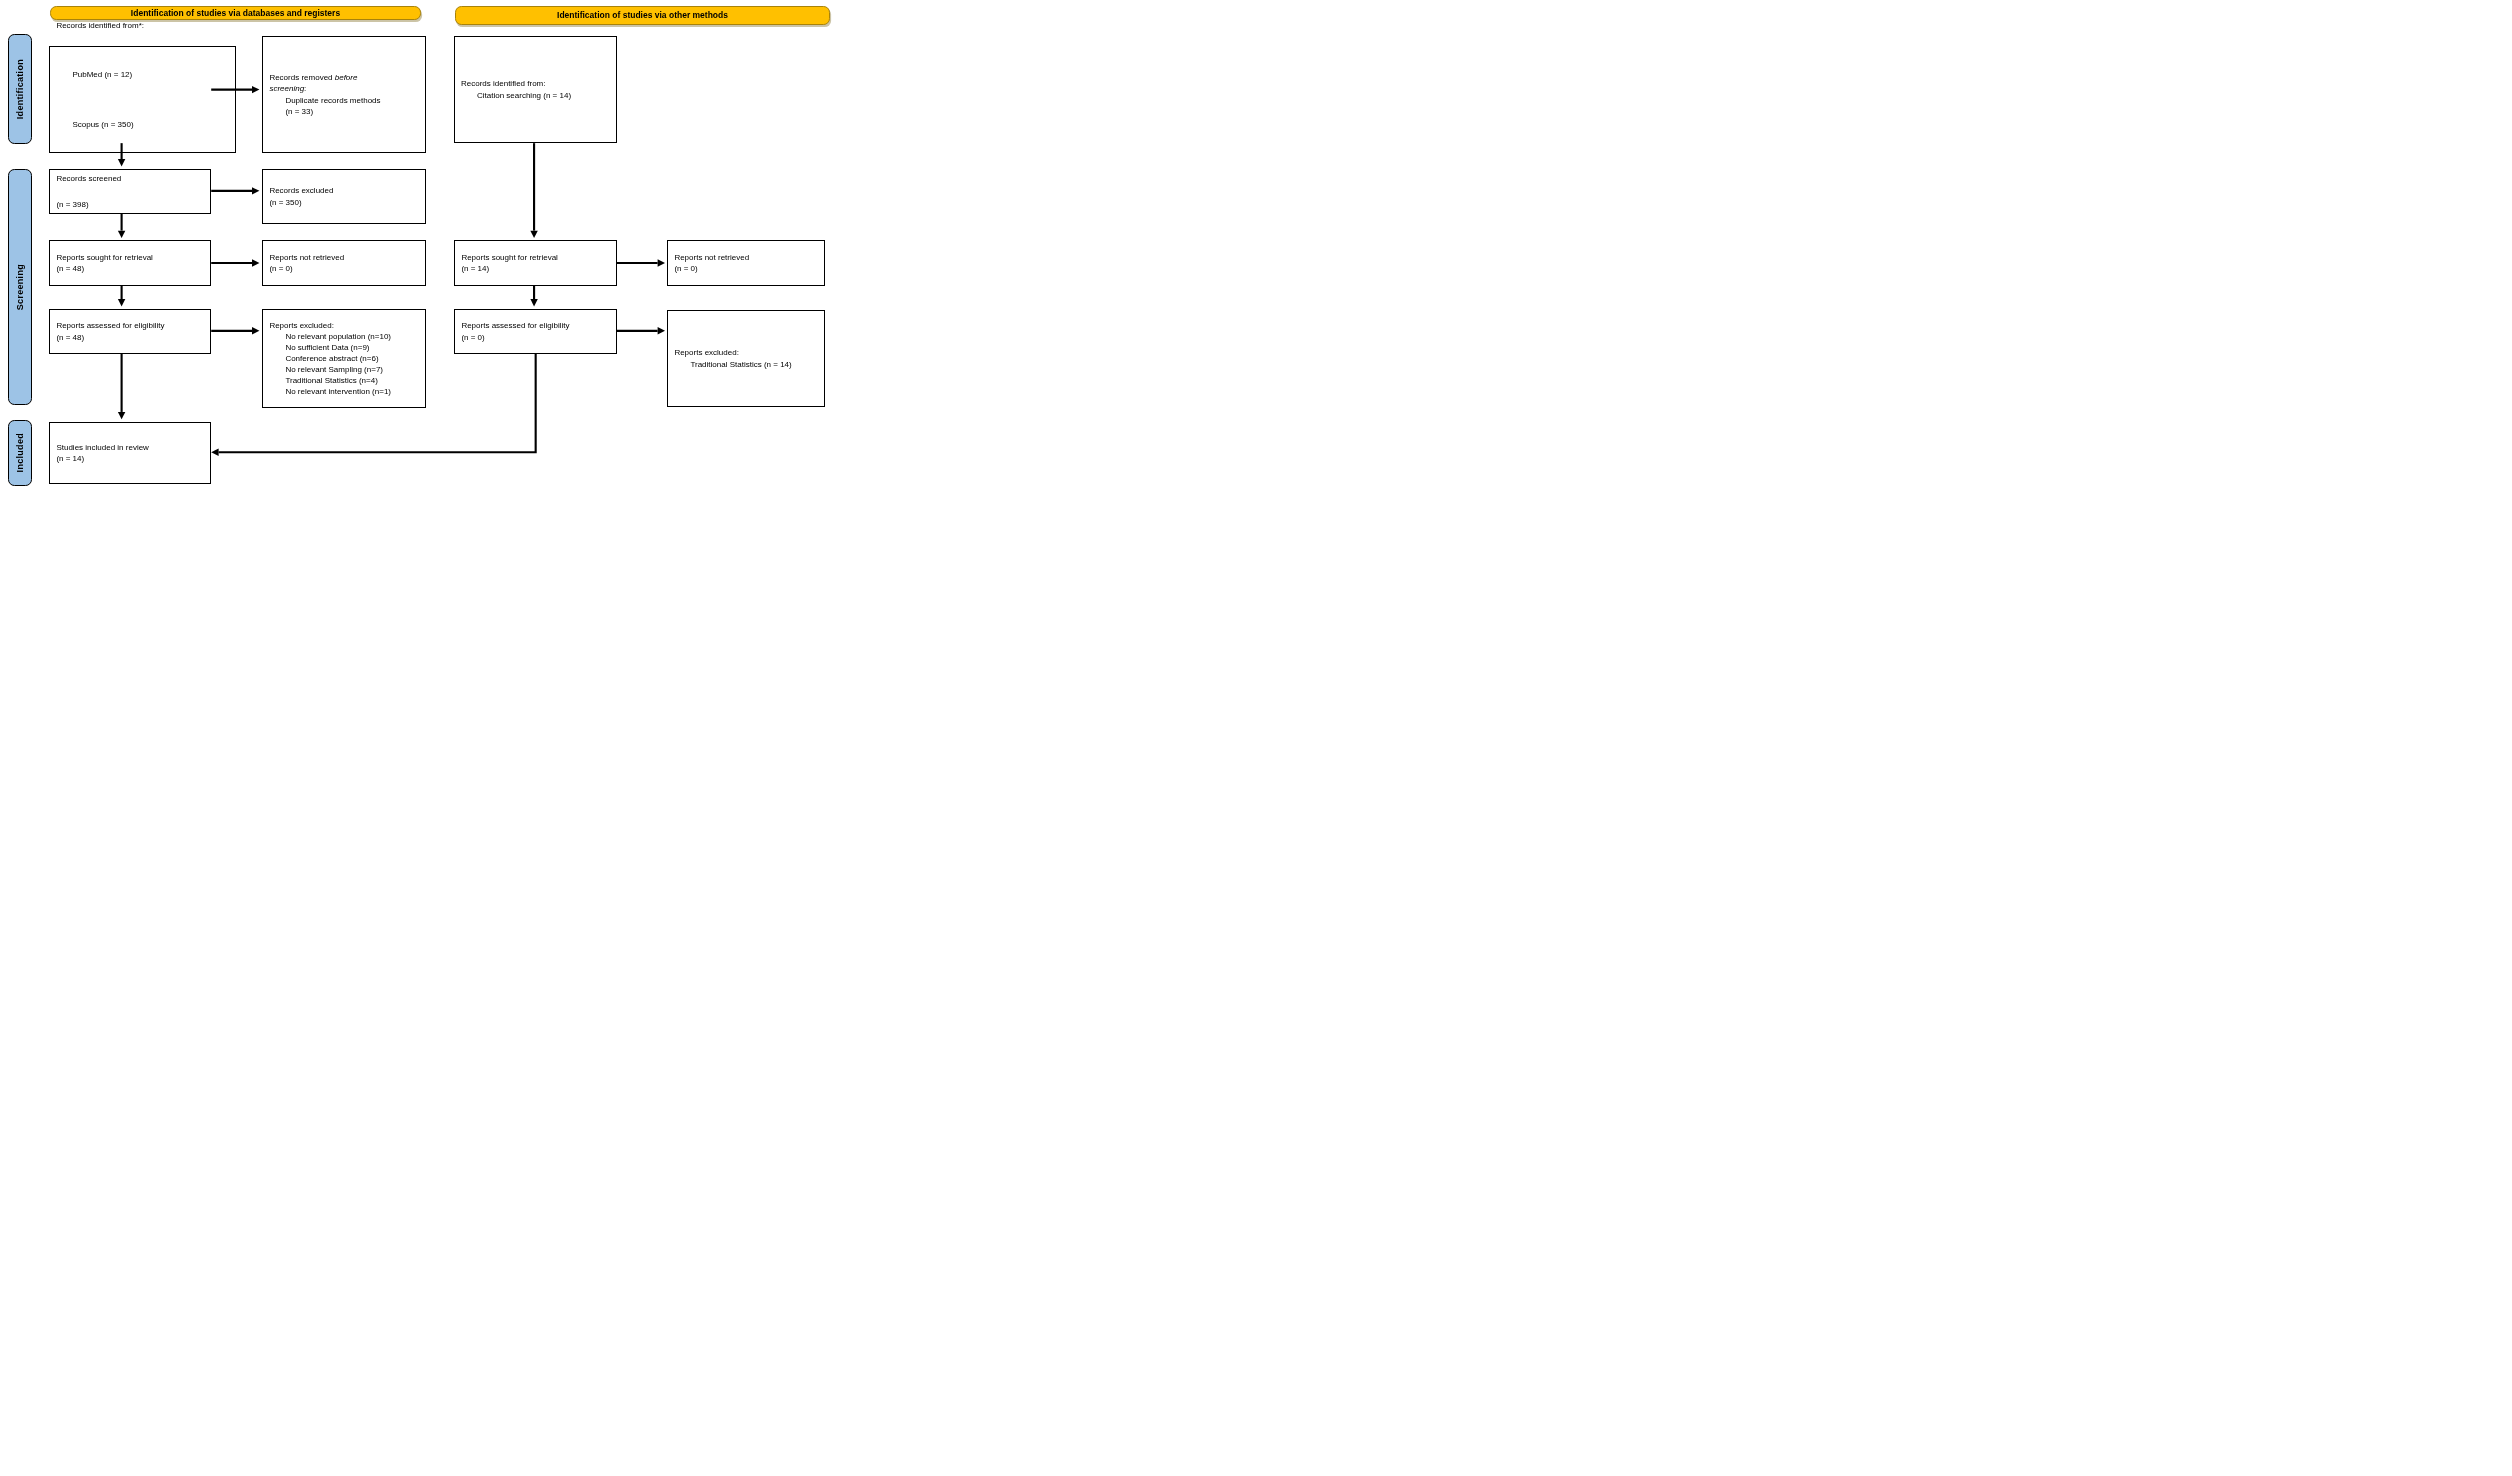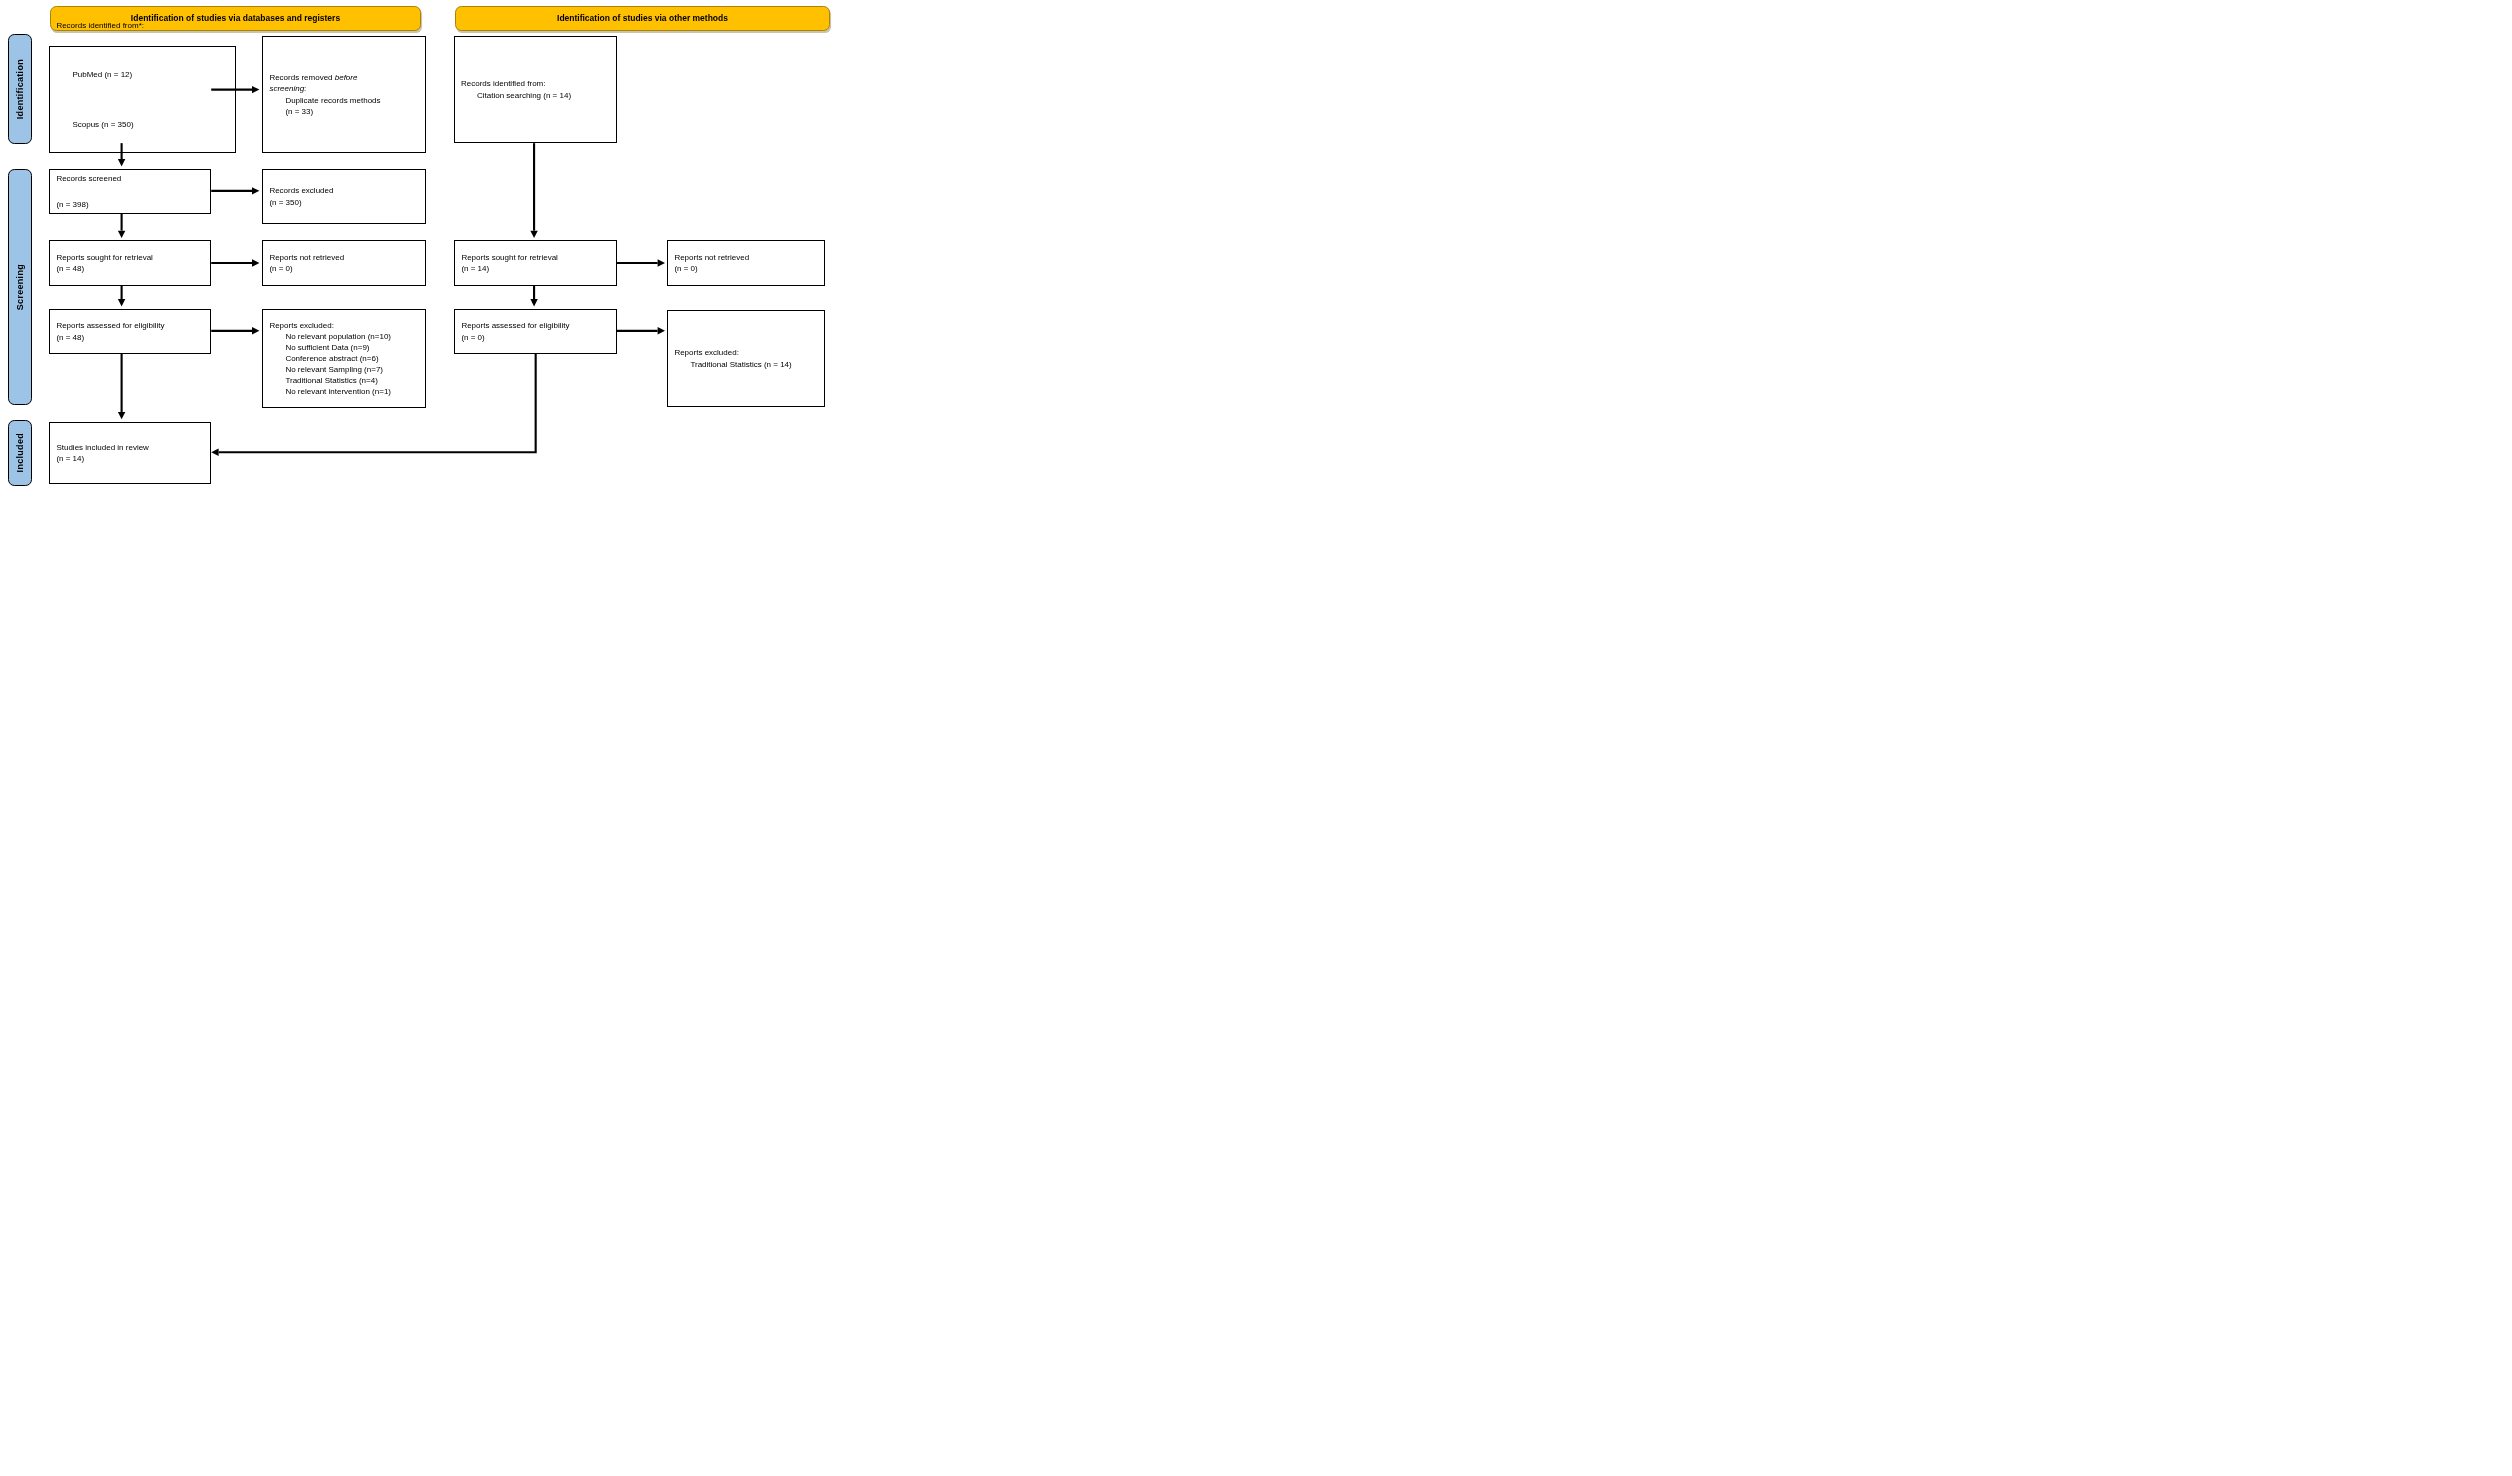--- a/index.html
+++ b/index.html
@@ -38,22 +38,22 @@
 
   svg.arrows { position:absolute; left:0; top:0; pointer-events:none; }
   svg.arrows line, svg.arrows path { stroke:var(--arrow,#000); stroke-width:4; fill:none; }
   svg.arrows polygon { fill:var(--arrow,#000); stroke:none; }
 </style>
 </head>
 <body>
 
 <div class="canvas">
 
-  <div class="banner" style="left:50px; top:5.8px; width:371px; height:25px;">Identification of studies via databases and registers</div>
-  <div class="banner" style="left:455px; top:5.8px; width:375px; height:25px;">Identification of studies via other methods</div>
+  <div class="banner" style="left:50px; top:5.8px; width:371px; height:14px;">Identification of studies via databases and registers</div>
+  <div class="banner" style="left:455px; top:5.8px; width:375px; height:19px;">Identification of studies via other methods</div>
 
   <div class="stage" style="left:8px; top:34px; width:24px; height:110px;">
     <span>Identification</span>
   </div>
   <div class="stage" style="left:8px; top:169px; width:24px; height:236px;">
     <span>Screening</span>
   </div>
   <div class="stage" style="left:8px; top:420px; width:24px; height:66px;">
     <span>Included</span>
   </div>

